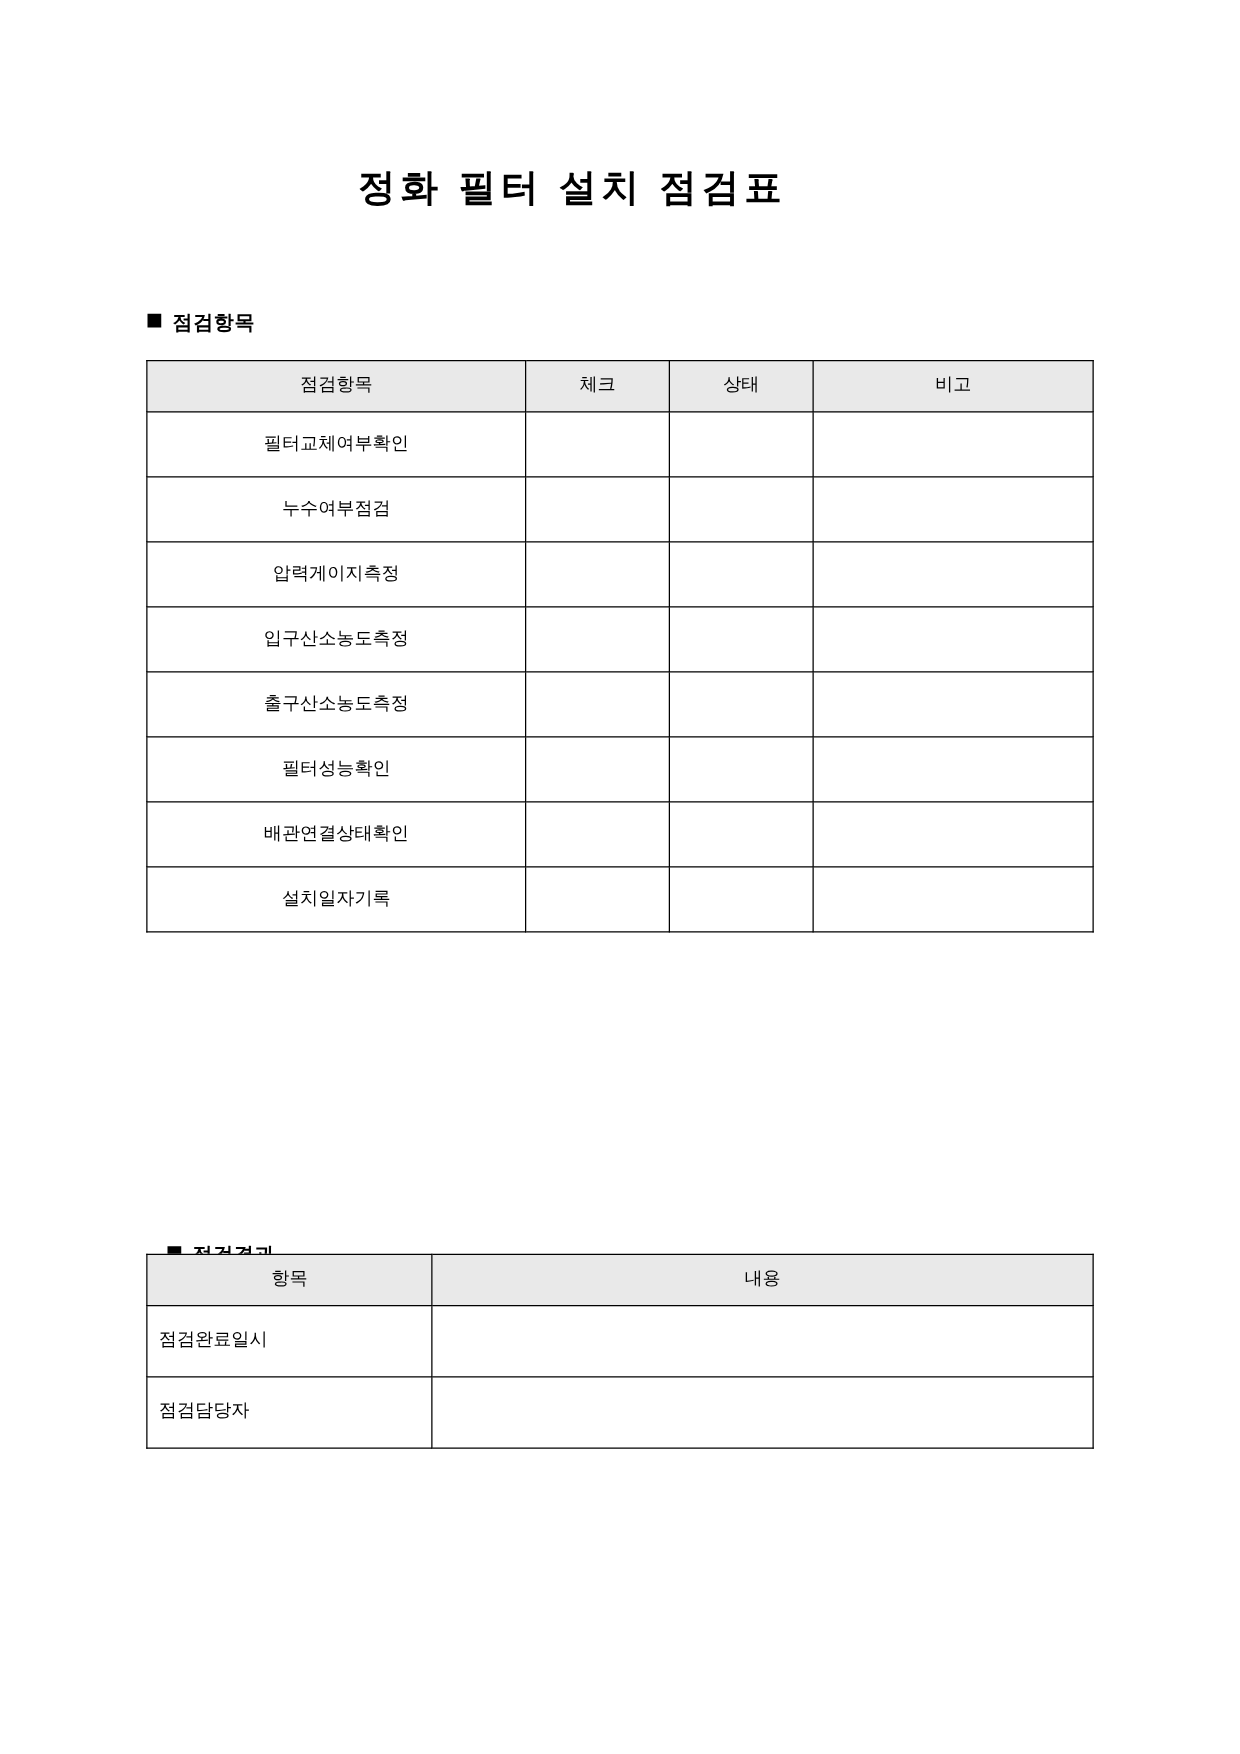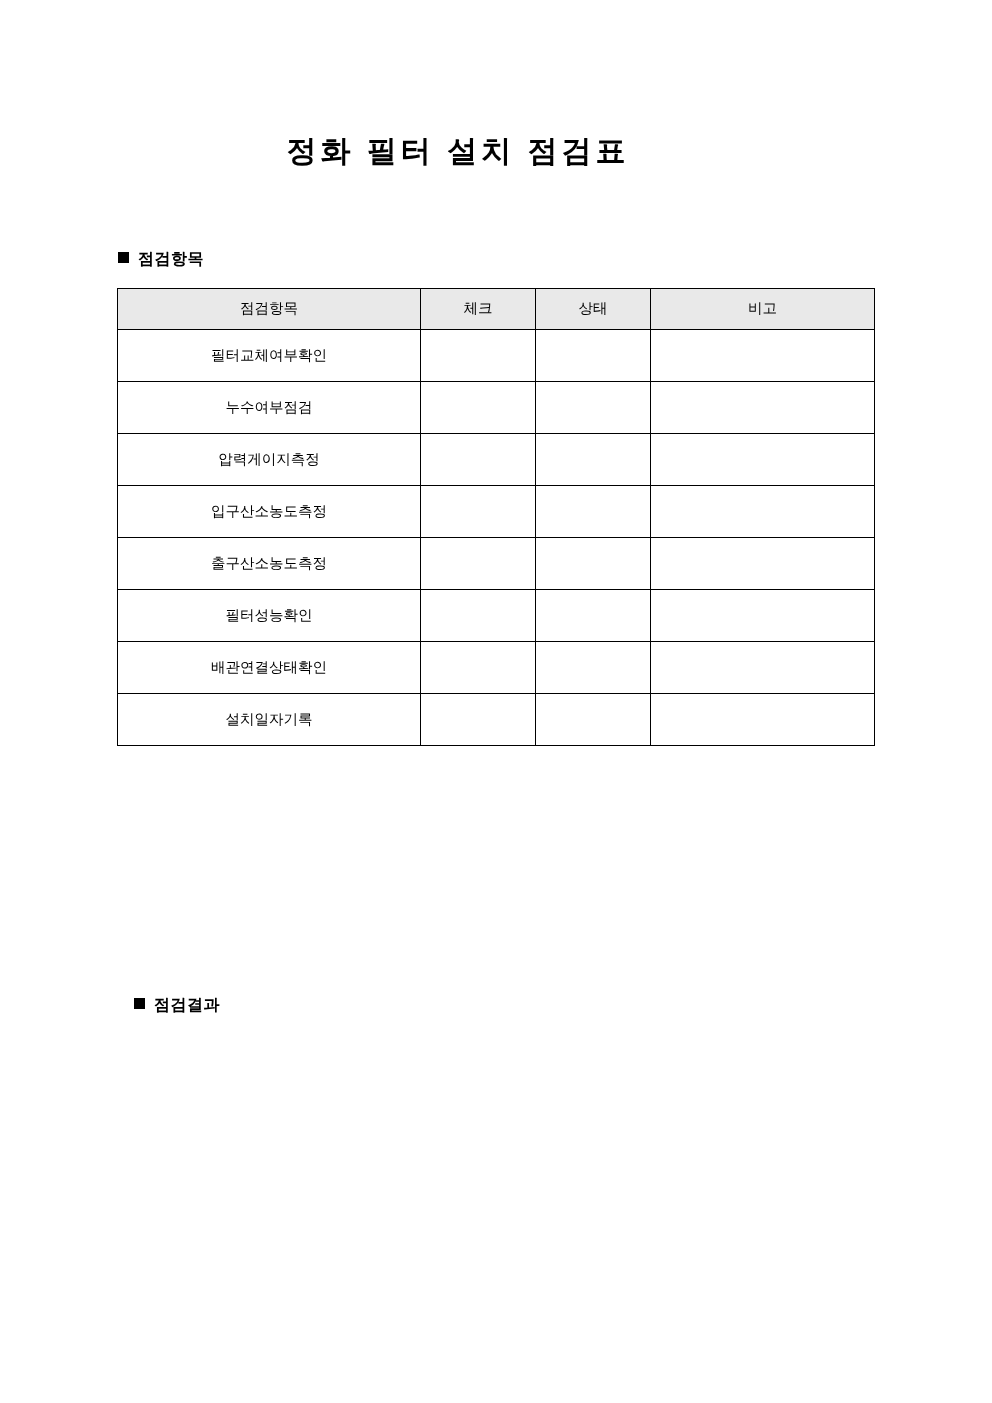--- a/index.html
+++ b/index.html
@@ -180,14 +180,36 @@
           <td class="col-blank"></td>
           <td class="col-blank"></td>
         </tr>
       </tbody>
   </table>
 
   <div class="section-heading" id="heading-results">
     <span class="bullet"></span><span>점검결과</span>
   </div>
 
+  <table class="grid" id="table-inspection-results">
+    <colgroup>
+      <col class="w-label">
+        <col class="w-value">
+    </colgroup>
+    <thead>
+      <tr>
+        <th>항목</th>
+        <th>내용</th>
+      </tr>
+    </thead>
+    <tbody id="inspection-results-body">
+        <tr>
+          <td class="col-label">점검완료일시</td>
+          <td class="col-value"></td>
+        </tr>
+        <tr>
+          <td class="col-label">점검담당자</td>
+          <td class="col-value"></td>
+        </tr>
+      </tbody>
+  </table>
 
 </div>
 
 </body></html>

